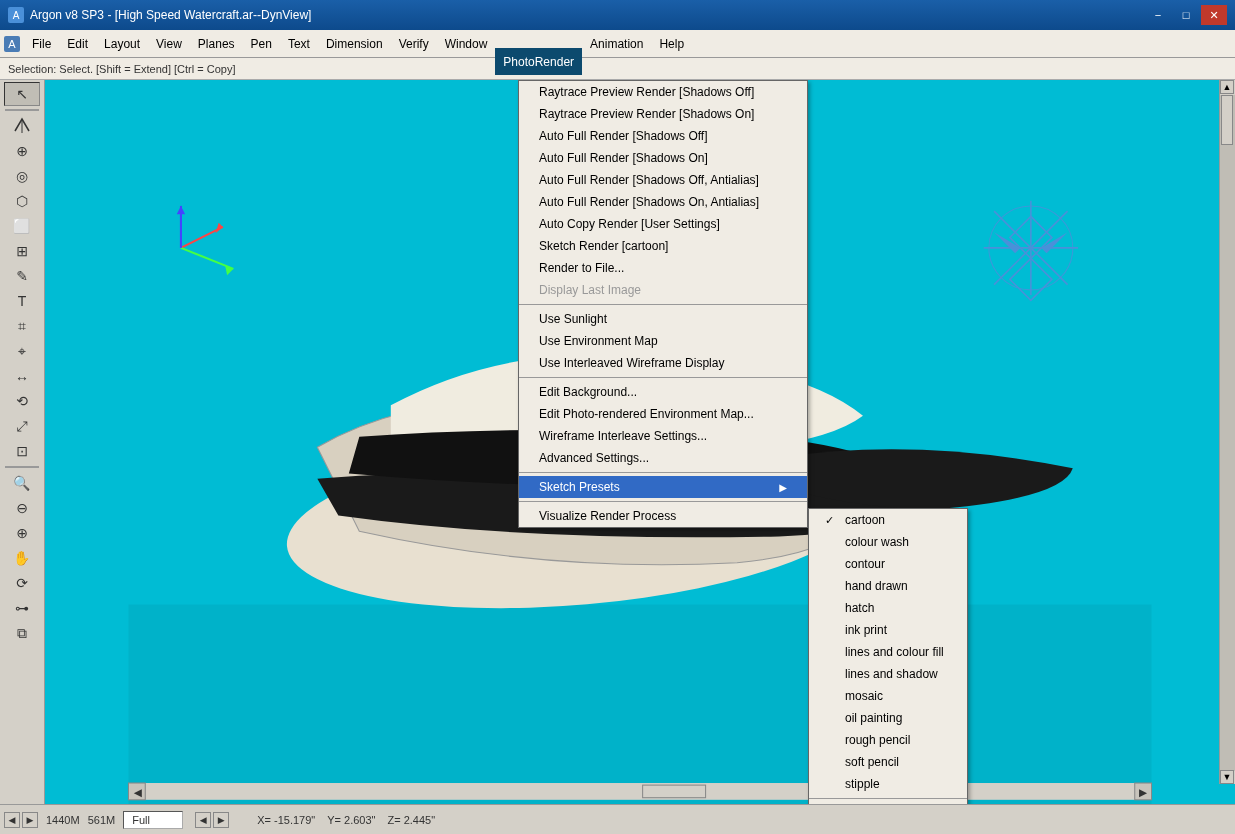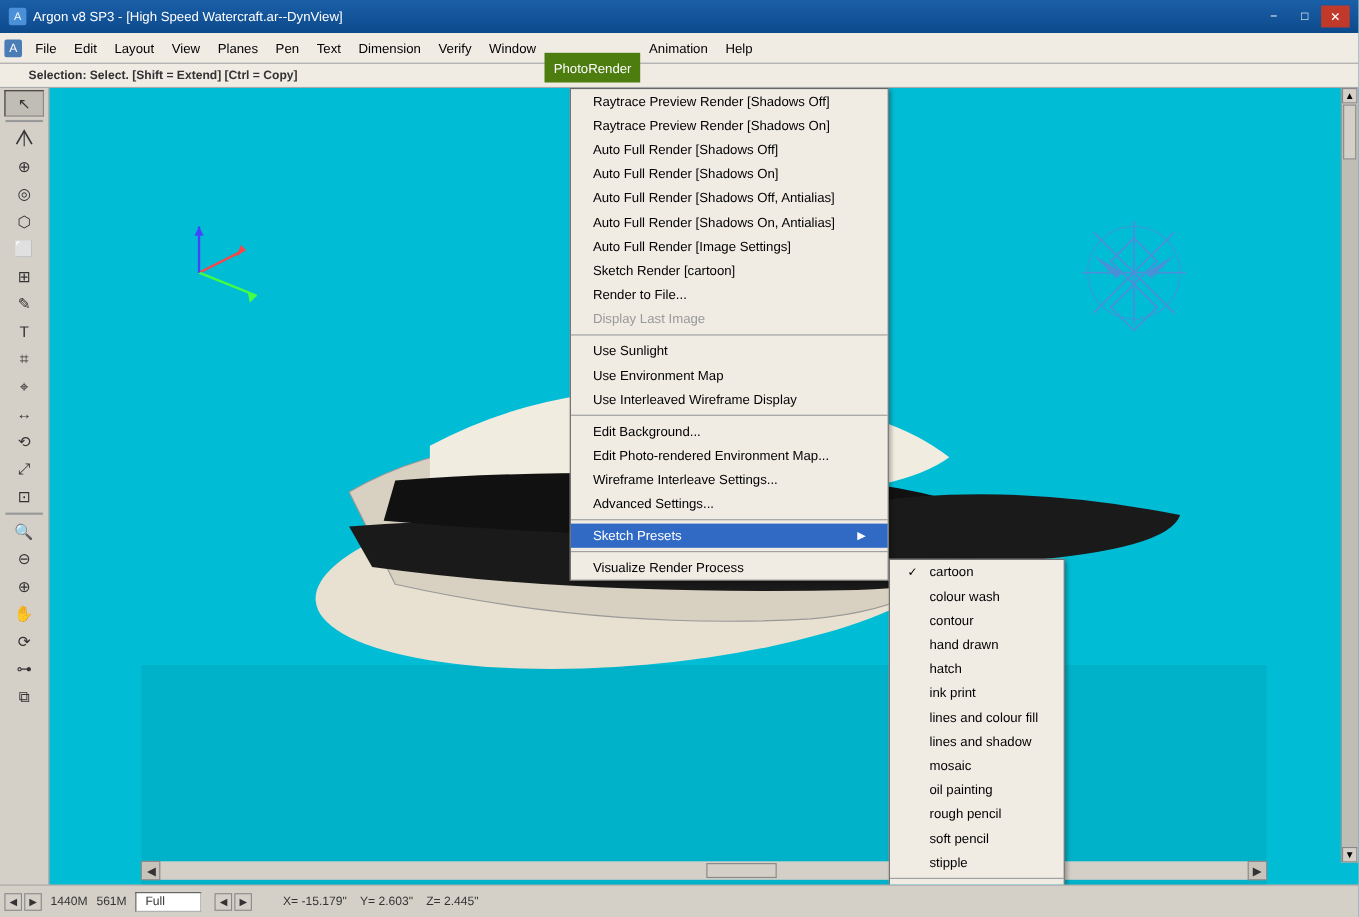--- a/index.html
+++ b/index.html
@@ -33,33 +33,32 @@
     }
     .menu-item {
       padding: 3px 8px;
       cursor: pointer;
       font-size: 12px;
       color: #000;
       height: 100%;
       display: flex;
       align-items: center;
     }
-    .menu-item.photorender { background: #4d7c0f; color: white; margin-top: 36px; }
+    .menu-item.photorender { background: #0c4a6e; color: white; margin-top: 36px; }
 
     
     .status-bar {
       height: 22px;
       background: #f0ece4;
       border-bottom: 1px solid #aaa;
       display: flex;
       align-items: center;
-      padding: 0 26px;
+      padding: 0 8px;
       font-size: 11px;
       color: #333;
-      font-weight: bold;
     }
 
     
     .main-area {
       display: flex;
       height: calc(834px - 30px - 28px - 22px - 30px);
     }
 
     
     .left-toolbar {
@@ -308,21 +307,21 @@
 
     <div style="position:absolute;top:0;left:0;right:0;bottom:0;pointer-events:none;z-index:100;">
 
       <div class="main-dropdown" style="pointer-events:all;top:0;left:473px;">
         <div class="dropdown-item">Raytrace Preview Render [Shadows Off]</div>
         <div class="dropdown-item">Raytrace Preview Render [Shadows On]</div>
         <div class="dropdown-item">Auto Full Render [Shadows Off]</div>
         <div class="dropdown-item">Auto Full Render [Shadows On]</div>
         <div class="dropdown-item">Auto Full Render [Shadows Off, Antialias]</div>
         <div class="dropdown-item">Auto Full Render [Shadows On, Antialias]</div>
-        <div class="dropdown-item">Auto Full Render [Image Settings]</div>
+        <div class="dropdown-item">Auto Copy Render [User Settings]</div>
         <div class="dropdown-item">Sketch Render [cartoon]</div>
         <div class="dropdown-item">Render to File...</div>
         <div class="dropdown-item grayed">Display Last Image</div>
         <div class="dropdown-separator"></div>
         <div class="dropdown-item">Use Sunlight</div>
         <div class="dropdown-item">Use Environment Map</div>
         <div class="dropdown-item">Use Interleaved Wireframe Display</div>
         <div class="dropdown-separator"></div>
         <div class="dropdown-item">Edit Background...</div>
         <div class="dropdown-item">Edit Photo-rendered Environment Map...</div>

